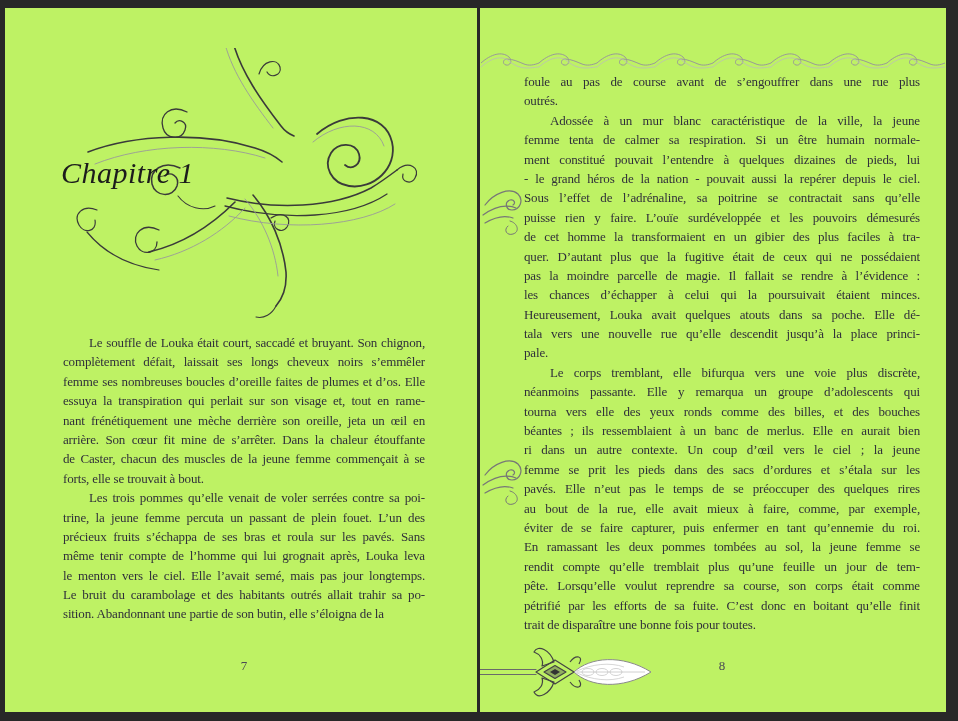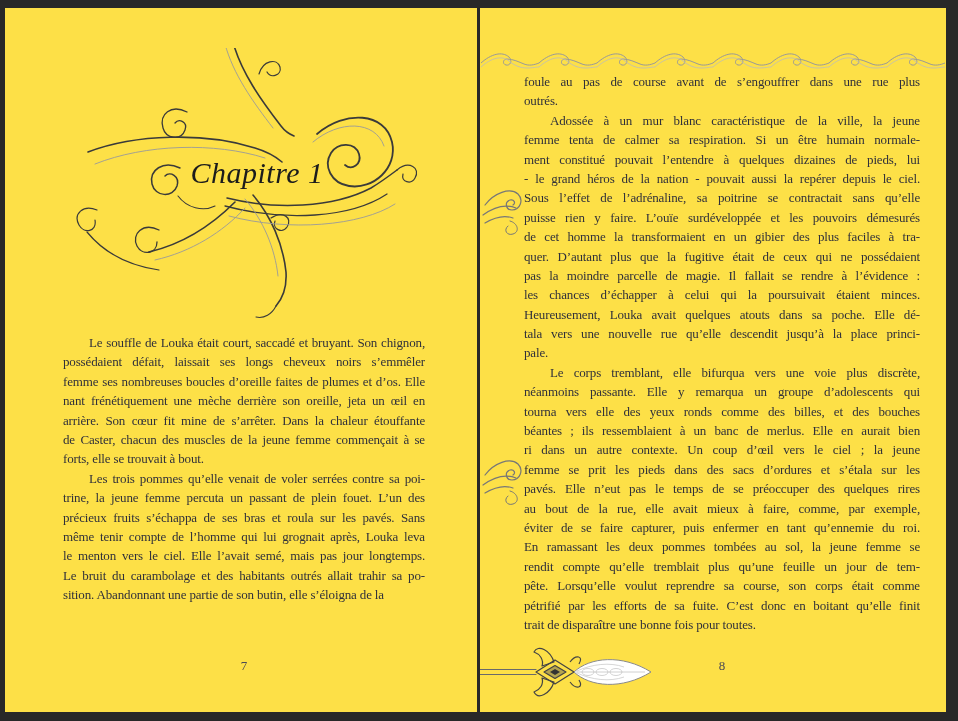--- a/index.html
+++ b/index.html
@@ -4,32 +4,31 @@
 <style>
   html,body{margin:0;padding:0;}
   body{
     width:958px;height:721px;
     background:#282828;
     font-family:"Liberation Serif","DejaVu Serif",serif;
     overflow:hidden;position:relative;
   }
   .stage{position:absolute;inset:0;}
   .page{
-    position:absolute;top:8px;height:704px;background:#fde047;
+    position:absolute;top:8px;height:704px;background:#bef264;
   }
   .page-left{left:5px;width:472px;}
   .page-right{left:480px;width:466px;}
 
   
   .flourish{position:absolute;left:70px;top:40px;width:392px;height:276px;}
   .flourish svg{position:absolute;inset:0;}
   .chapter-title{
     position:absolute;left:0;top:108px;width:100%;margin:0;
     transform:translateX(-14px);
-    text-align:center;
     font-style:italic;font-weight:normal;
     font-size:30px;letter-spacing:0.5px;color:#1c1c1c;
   }
 
   
   .textblock{position:absolute;color:#30303a;font-size:13px;letter-spacing:-0.15px;}
   .textblock-left{left:58px;top:325px;width:362px;}
   .textblock-right{left:44px;top:64px;width:396px;}
   .para{margin:0;}
   .line{
@@ -99,22 +98,23 @@
           <path d="M170,151 C188,172 200,200 203,228"></path>
           <path d="M80,212 C116,204 148,184 170,160"></path>
         </g>
       </svg>
       <h1 class="chapter-title">Chapitre 1</h1>
     </div>
 
     <div class="textblock textblock-left" id="left-text">
         <div class="para">
           <div class="line indent">Le souffle de Louka était court, saccadé et bruyant. Son chignon,</div>
-          <div class="line">possédaient défait, laissait ses longs cheveux noirs s’emmêler</div>
+          <div class="line">complètement défait, laissait ses longs cheveux noirs s’emmêler</div>
           <div class="line">femme ses nombreuses boucles d’oreille faites de plumes et d’os. Elle</div>
+          <div class="line">essuya la transpiration qui perlait sur son visage et, tout en rame-</div>
           <div class="line">nant frénétiquement une mèche derrière son oreille, jeta un œil en</div>
           <div class="line">arrière. Son cœur fit mine de s’arrêter. Dans la chaleur étouffante</div>
           <div class="line">de Caster, chacun des muscles de la jeune femme commençait à se</div>
           <div class="line last">forts, elle se trouvait à bout.</div>
         </div>
         <div class="para">
           <div class="line indent">Les trois pommes qu’elle venait de voler serrées contre sa poi-</div>
           <div class="line">trine, la jeune femme percuta un passant de plein fouet. L’un des</div>
           <div class="line">précieux fruits s’échappa de ses bras et roula sur les pavés. Sans</div>
           <div class="line">même tenir compte de l’homme qui lui grognait après, Louka leva</div>

